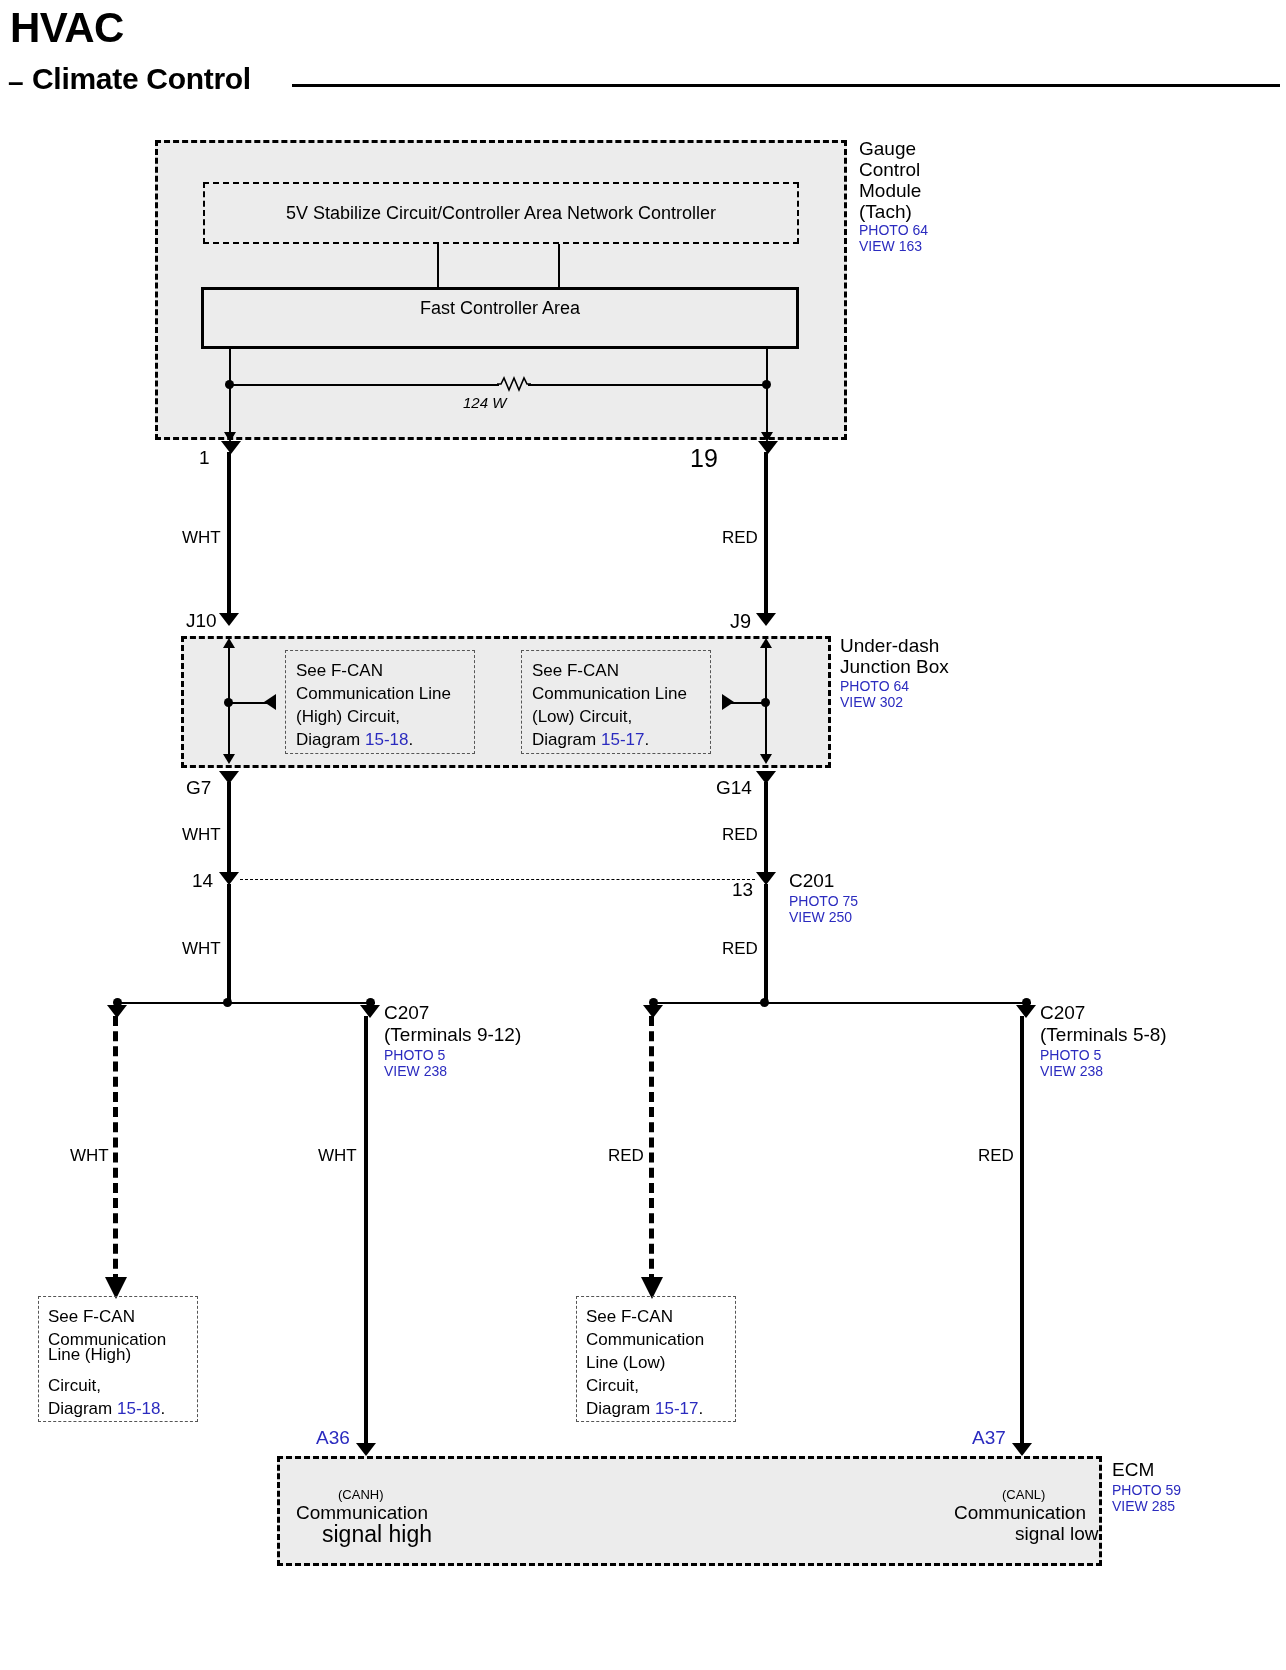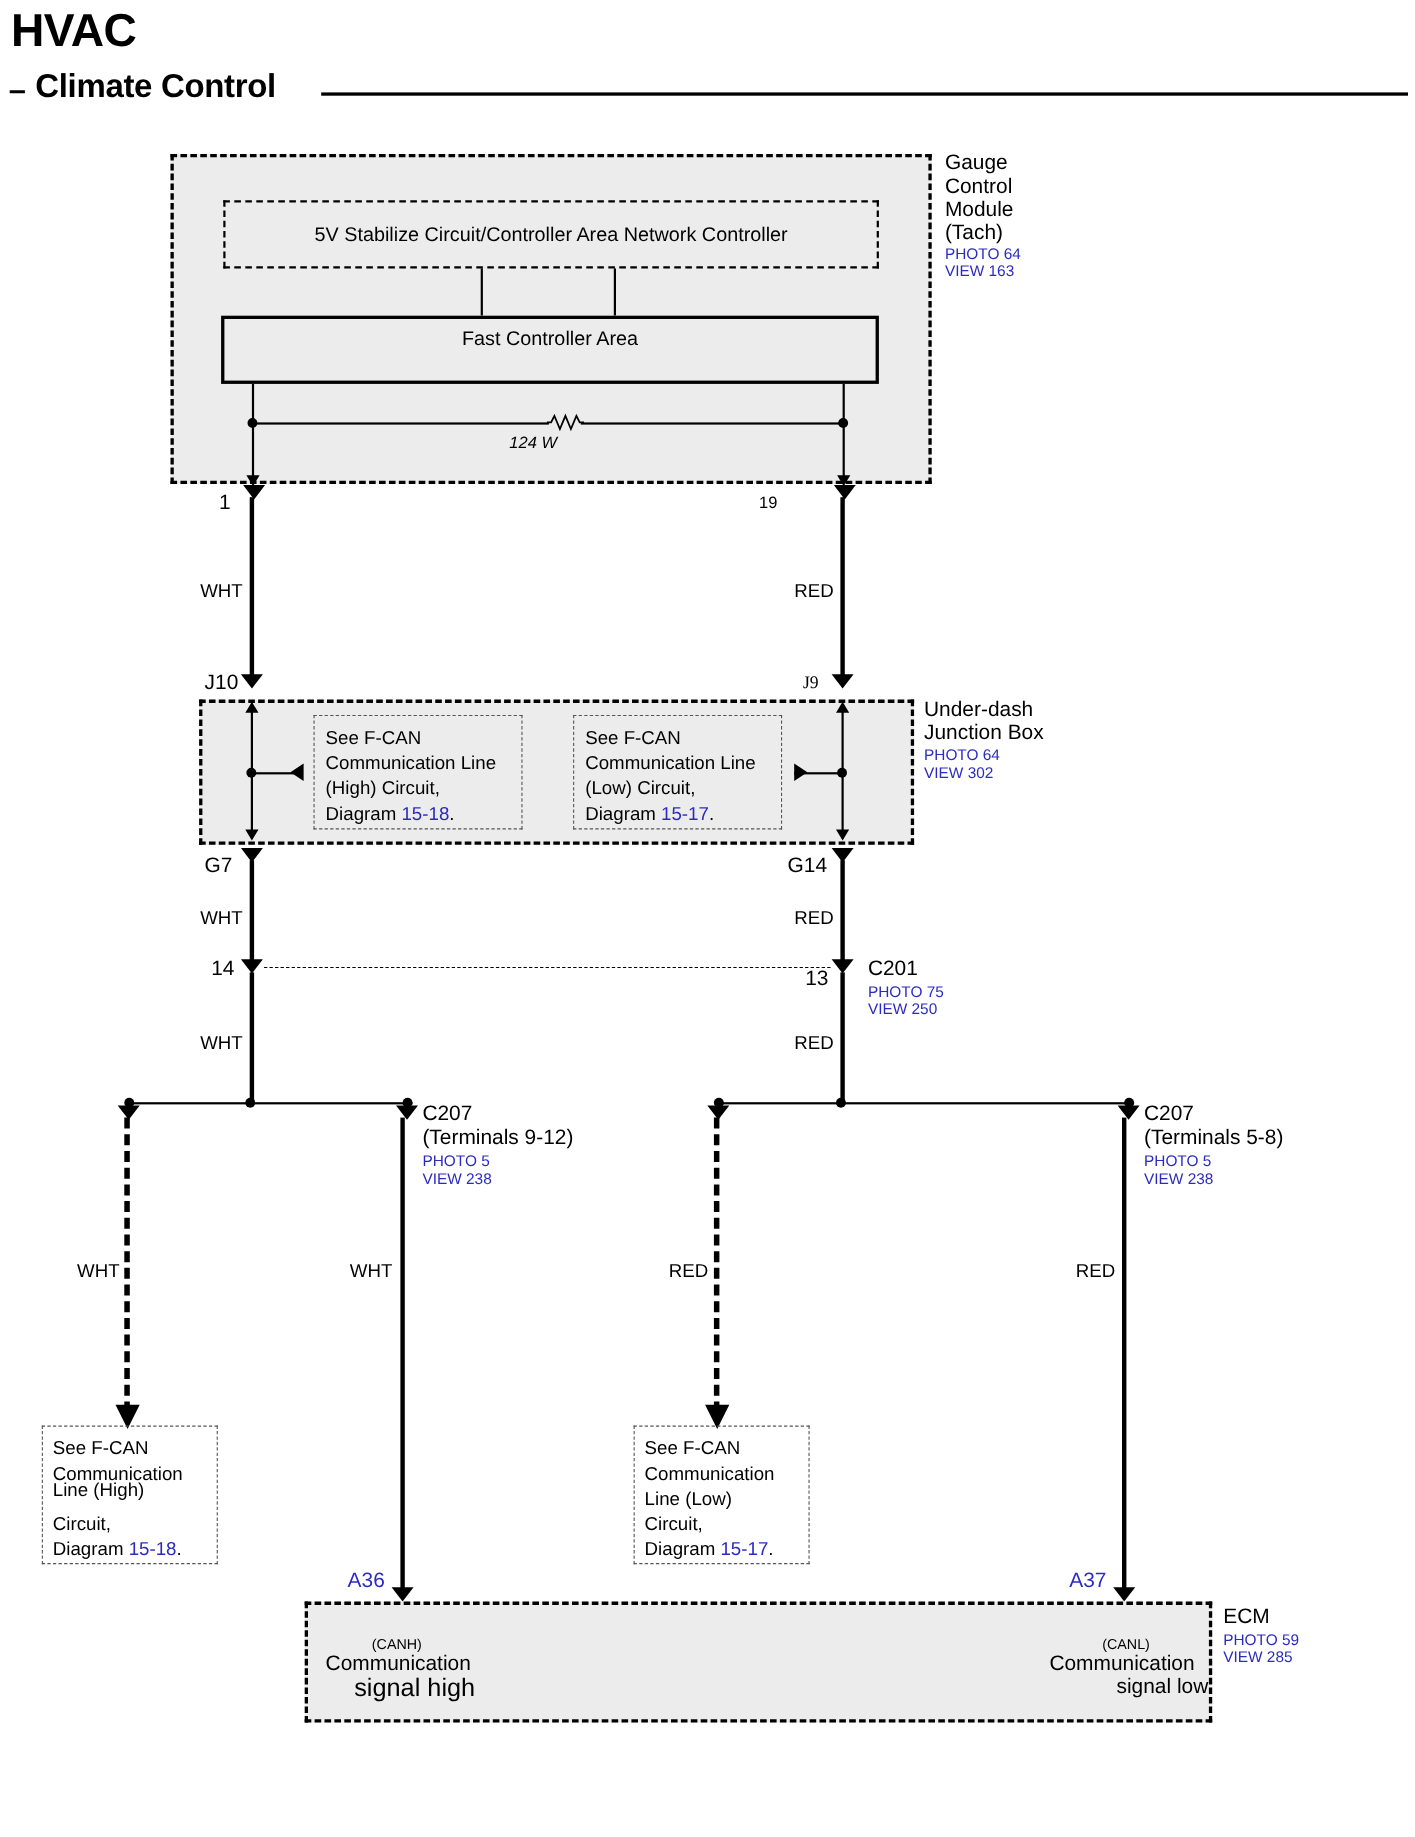--- a/index.html
+++ b/index.html
@@ -115,31 +115,31 @@
   <div class="lbl" style="left:859px;top:138px;font-size:19px;line-height:21px;">Gauge</div>
   <div class="lbl" style="left:859px;top:159px;font-size:19px;line-height:21px;">Control</div>
   <div class="lbl" style="left:859px;top:180px;font-size:19px;line-height:21px;">Module</div>
   <div class="lbl" style="left:859px;top:201px;font-size:19px;line-height:21px;">(Tach)</div>
   <div class="photoview" style="left:859px;top:222px;">PHOTO 64</div>
   <div class="photoview" style="left:859px;top:238px;">VIEW 163</div>
 
   <div class="ymark" style="left:221px;top:441px;"></div>
   <div class="ymark" style="left:758px;top:441px;"></div>
   <div class="lbl" style="left:199px;top:448px;font-size:19px;">1</div>
-  <div class="lbl" style="left:690px;top:448px;font-size:15px;">19</div>
+  <div class="lbl" style="left:690px;top:448px;font-size:25px;">19</div>
 
   <div class="vwire" style="left:227px;top:452px;height:168px;"></div>
   <div class="vwire" style="left:764px;top:452px;height:168px;"></div>
   <div class="lbl" style="left:182px;top:528px;">WHT</div>
   <div class="lbl" style="left:722px;top:528px;">RED</div>
 
   <div class="ymark" style="left:219px;top:613px;"></div>
   <div class="ymark" style="left:756px;top:613px;"></div>
   <div class="lbl" style="left:186px;top:611px;font-size:19px;">J10</div>
-  <div class="lbl" style="left:730px;top:611px;font-size:16px;font-family:Liberation Serif, serif;">J9</div>
+  <div class="lbl" style="left:730px;top:611px;font-size:20px;">J9</div>
 
   <div class="greybox" style="left:181px;top:636px;width:650px;height:132px;"></div>
   <div class="dashbox" style="left:181px;top:636px;width:650px;height:132px;"></div>
 
   <div class="vwire-thin" style="left:228px;top:640px;height:122px;"></div>
   <div class="vwire-thin" style="left:765px;top:640px;height:122px;"></div>
   <div class="arrowup" style="left:223px;top:638px;"></div>
   <div class="arrowdn" style="left:223px;top:754px;"></div>
   <div class="arrowup" style="left:760px;top:638px;"></div>
   <div class="arrowdn" style="left:760px;top:754px;"></div>

